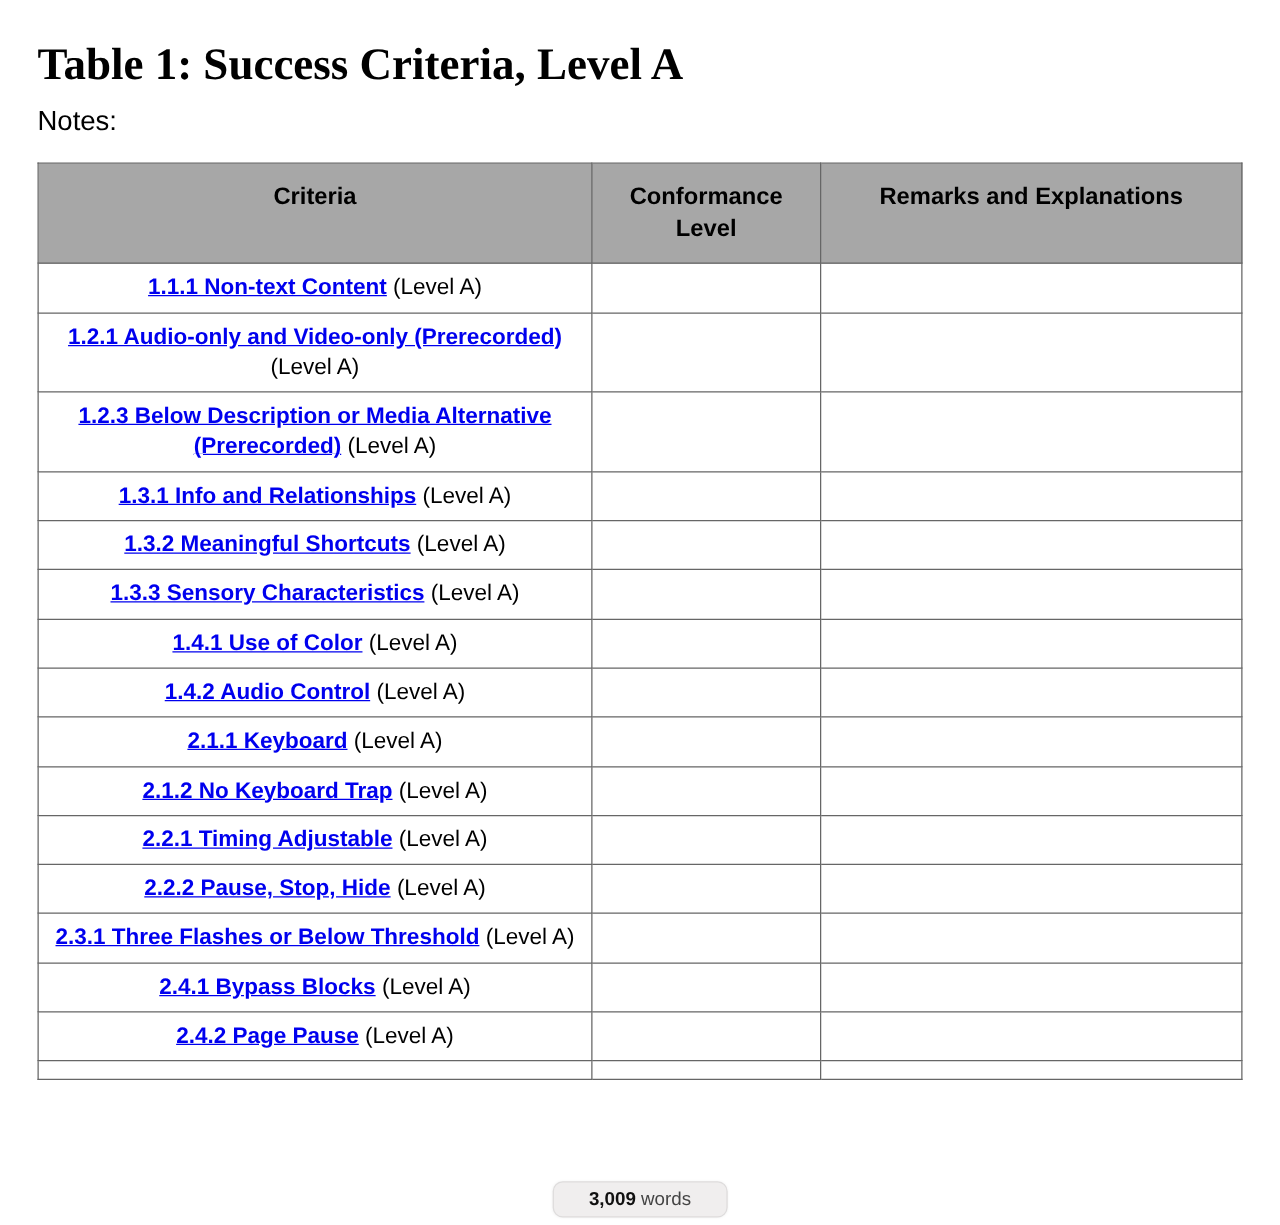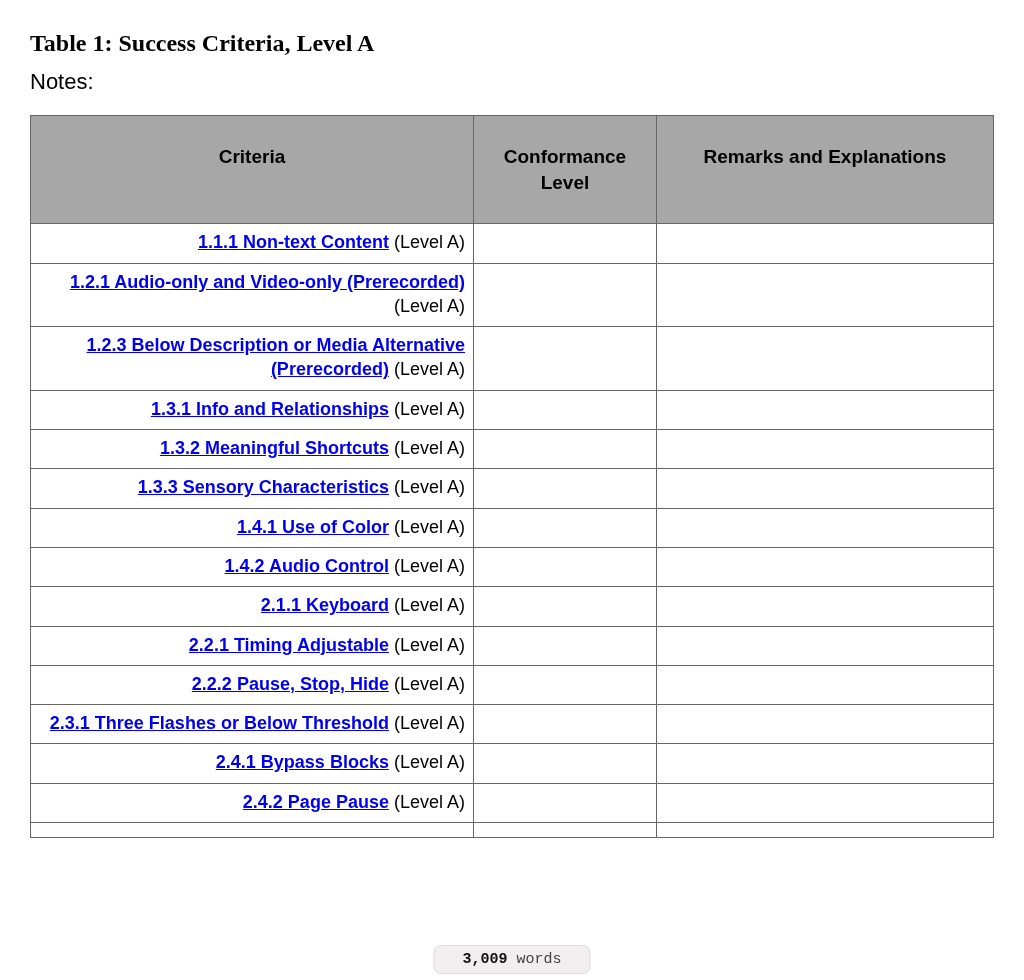--- a/index.html
+++ b/index.html
@@ -10,21 +10,21 @@
       font-size: 18px;
       color: #000;
       background: #fff;
       height: 980px;
       overflow: hidden;
       position: relative;
     }
     h2.table-title {
       font-family: Georgia, "Times New Roman", serif;
       font-weight: 700;
-      font-size: 24px;
+      font-size: 36px;
       margin: 0 0 12px 0;
     }
     .notes-line {
       font-size: 22px;
       margin-bottom: 20px;
     }
     table {
       width: 100%;
       border-collapse: collapse;
       table-layout: fixed;
@@ -34,45 +34,44 @@
       padding: 6px 8px 8px 8px;
       vertical-align: top;
       font-size: 18px;
       line-height: 1.35;
     }
     th {
       background: #a7a7a7;
       text-align: center;
       font-weight: 700;
       font-size: 19px;
-      padding: 28px 8px;
+      padding: 14px 8px;
     }
     col.col-criteria { width: 46%; }
     col.col-level { width: 19%; }
     col.col-remarks { width: 35%; }
-    td.criteria { text-align: right; }
+    td.criteria { text-align: center; }
     a.criterion {
       color: #0000ee;
       font-weight: 700;
       text-decoration: underline;
     }
     span.suffix { color: #000; }
     .word-count-pill {
       position: absolute;
       bottom: 6px;
       left: 50%;
       transform: translateX(-50%);
       background: #f0eeee;
       border: 1px solid #dedcdc;
       border-radius: 8px;
       padding: 5px 28px;
       font-size: 15px;
       color: #444;
       box-shadow: 0 0 2px rgba(0,0,0,0.05);
-      font-family: Liberation Mono, monospace;
     }
     .word-count-pill .count { font-weight: 700; color: #111; }
   </style>
 </head>
 <body>
 
 <h2 class="table-title">Table 1: Success Criteria, Level A</h2>
 
 <div class="notes-line">Notes:</div>
 
@@ -129,20 +128,25 @@
         <td class="criteria"><a class="criterion" href="#">1.4.2 Audio Control</a><span class="suffix"> (Level A)</span></td>
         <td></td>
         <td></td>
       </tr>
       <tr>
         <td class="criteria"><a class="criterion" href="#">2.1.1 Keyboard</a><span class="suffix"> (Level A)</span></td>
         <td></td>
         <td></td>
       </tr>
       <tr>
+        <td class="criteria"><a class="criterion" href="#">2.1.2 No Keyboard Trap</a><span class="suffix"> (Level A)</span></td>
+        <td></td>
+        <td></td>
+      </tr>
+      <tr>
         <td class="criteria"><a class="criterion" href="#">2.2.1 Timing Adjustable</a><span class="suffix"> (Level A)</span></td>
         <td></td>
         <td></td>
       </tr>
       <tr>
         <td class="criteria"><a class="criterion" href="#">2.2.2 Pause, Stop, Hide</a><span class="suffix"> (Level A)</span></td>
         <td></td>
         <td></td>
       </tr>
       <tr>

